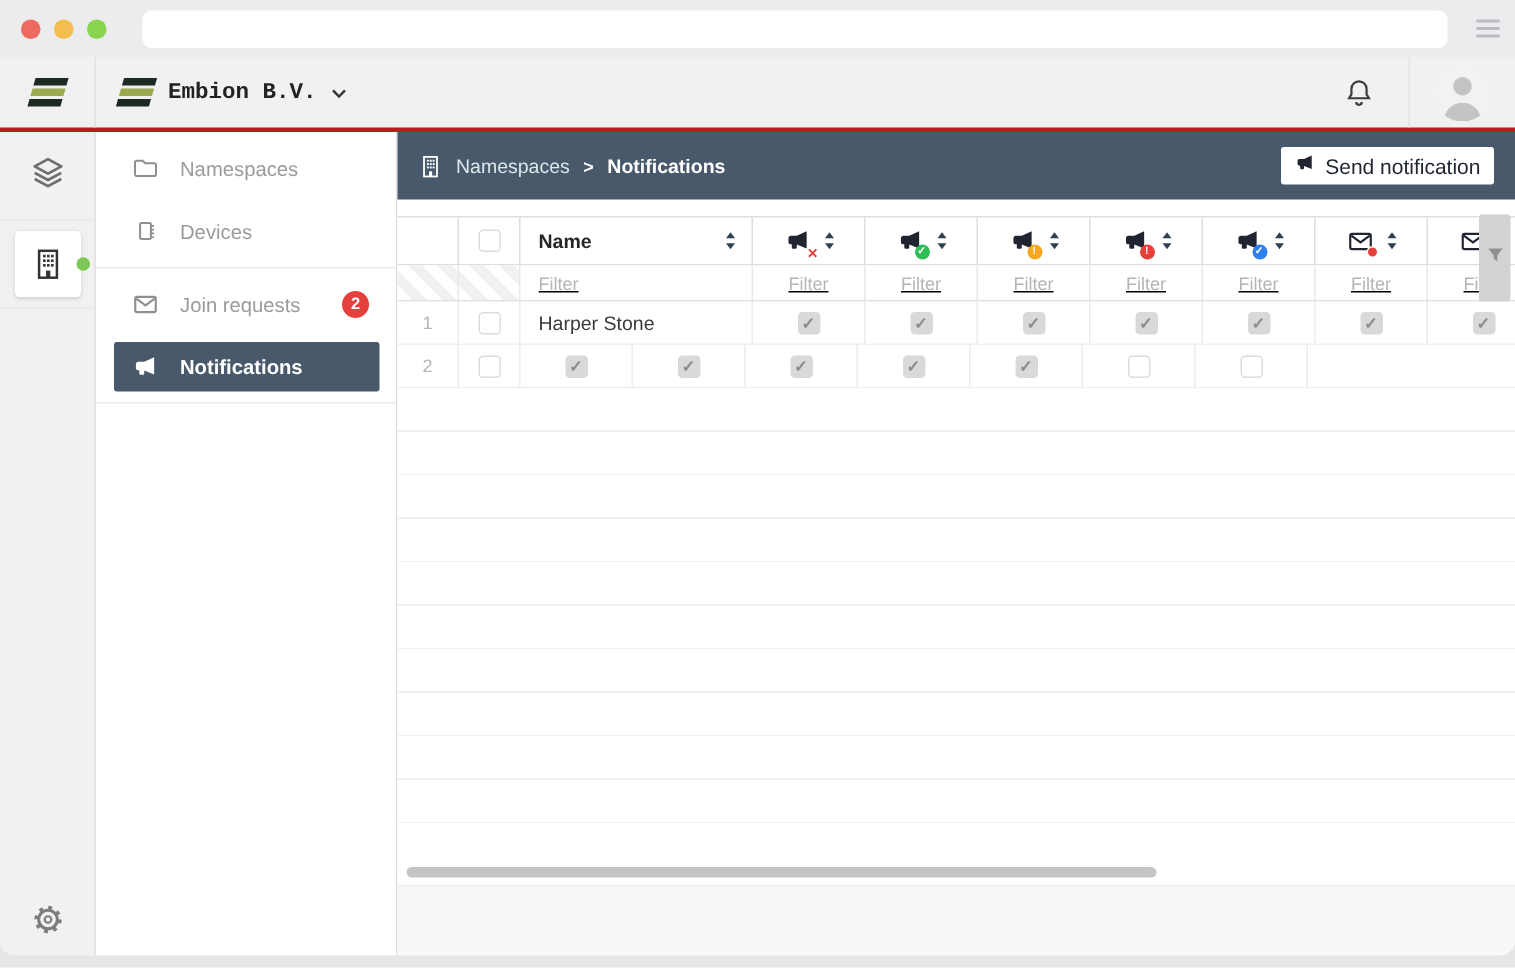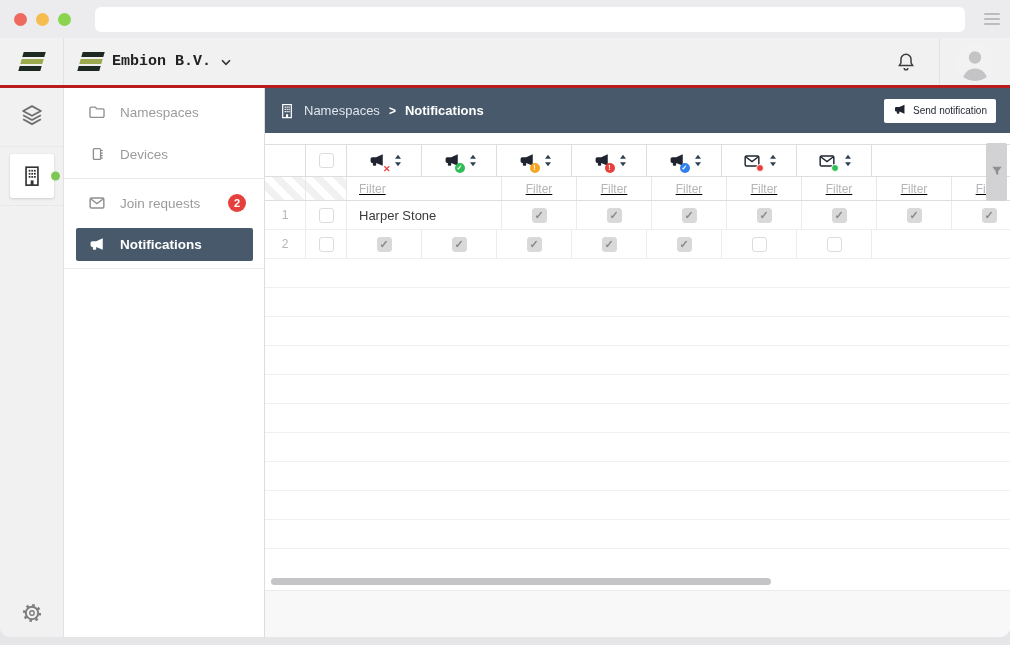--- a/index.html
+++ b/index.html
@@ -46,21 +46,21 @@
   .nav-item.selected .nav-label { font-weight:bold; }
   .nav-badge { margin-left:auto; margin-right:18px; min-width:18px; height:18px; border-radius:9px; background:#e6403d; color:#fff; font-size:11px; font-weight:bold; display:flex; align-items:center; justify-content:center; padding:0 4px; }
 
   
   .main { position:absolute; left:265px; top:88px; right:0; bottom:0; background:#fff; }
   .breadcrumb-bar { height:45px; background:#47596b; display:flex; align-items:center; padding:0 14px; }
   .bc-icon { display:flex; margin-right:9px; }
   .bc-root { font-size:13px; color:#dfe6ec; }
   .bc-sep { margin:0 9px; font-size:12px; font-weight:bold; color:#fff; }
   .bc-current { font-size:13px; font-weight:bold; color:#fff; }
-  .send-btn { margin-left:auto; display:flex; align-items:center; gap:6px; background:#fff; border:none; border-radius:2px; padding:4px 9px; font-family:inherit; font-size:10px; font-weight:500; color:#1f2430; cursor:pointer; }
+  .send-btn { margin-left:auto; display:flex; align-items:center; gap:6px; background:#fff; border:none; border-radius:2px; padding:4px 9px; font-family:inherit; font-size:14px; font-weight:500; color:#1f2430; cursor:pointer; }
 
   .table-wrap { position:absolute; left:0; right:0; top:56px; overflow:hidden; }
   .t-row { display:flex; width:762px; background:#fff; }
   .t-row.hdr { height:33px; border-top:1px solid #dedede; border-bottom:1px solid #dedede; }
   .t-row.flt { height:24px; border-bottom:1px solid #dedede; }
   .t-row.dat { height:29px; border-bottom:1px solid #efefef; }
   .cell { display:flex; align-items:center; justify-content:center; height:100%; }
   .hcell { border-right:1px solid #dedede; }
   .fcell { border-right:1px solid #e7e7e7;text-decoration:underline; }
   .dcell { border-right:1px solid #ececec; }
@@ -254,20 +254,29 @@
         <span>Send notification</span>
       </button>
     </div>
 
     <div class="table-wrap" id="table">
         <div class="t-row hdr">
           <div class="cell hcell" style="width: 41px; flex: 0 0 auto;"></div>
           <div class="cell hcell" style="width: 41px; flex: 0 0 auto;">
             <span class="cb"></span>
           </div>
+          <div class="cell hcell h-name" style="width: 155px; flex: 0 0 auto;">
+            <span class="h-label">Name</span>
+            <span class="sort">
+              <svg width="8" height="13" viewBox="0 0 8 13">
+                <path d="M4 .8 7 4.8H1Z" fill="#2e4154"></path>
+                <path d="M4 12.2 1 8.2h6Z" fill="#2e4154"></path>
+              </svg>
+            </span>
+          </div>
           <div class="cell hcell" style="width: 75px; flex: 0 0 auto;">
             <span class="icon-wrap icon-gap">
               <svg width="18" height="18" viewBox="0 0 20 20">
                 <path fill="#1f2430" d="M16.4 2.4v12.8l-7.3-2.9v1.9c0 .7-.5 1.2-1.2 1.2H6.6c-.7 0-1.2-.5-1.2-1.2v-2.1h-.7c-1 0-1.8-.8-1.8-1.8V7.5c0-1 .8-1.8 1.8-1.8h4.4z"></path>
               </svg>
               <span class="badge-cross" style="color: rgb(230, 64, 61);">✕</span>
             </span>
             <span class="sort">
               <svg width="8" height="13" viewBox="0 0 8 13">
                 <path d="M4 .8 7 4.8H1Z" fill="#2e4154"></path>

